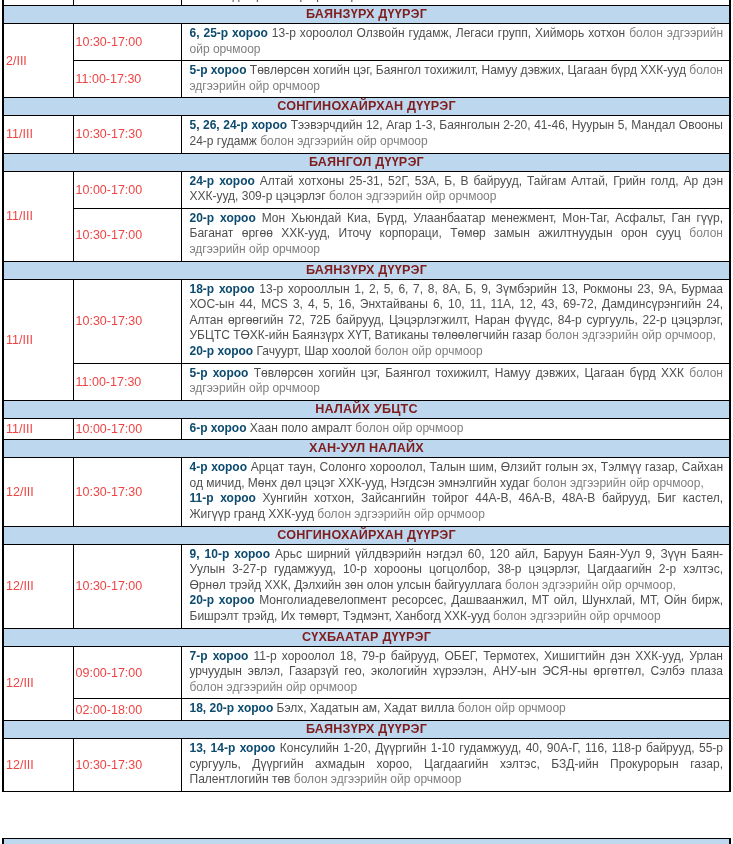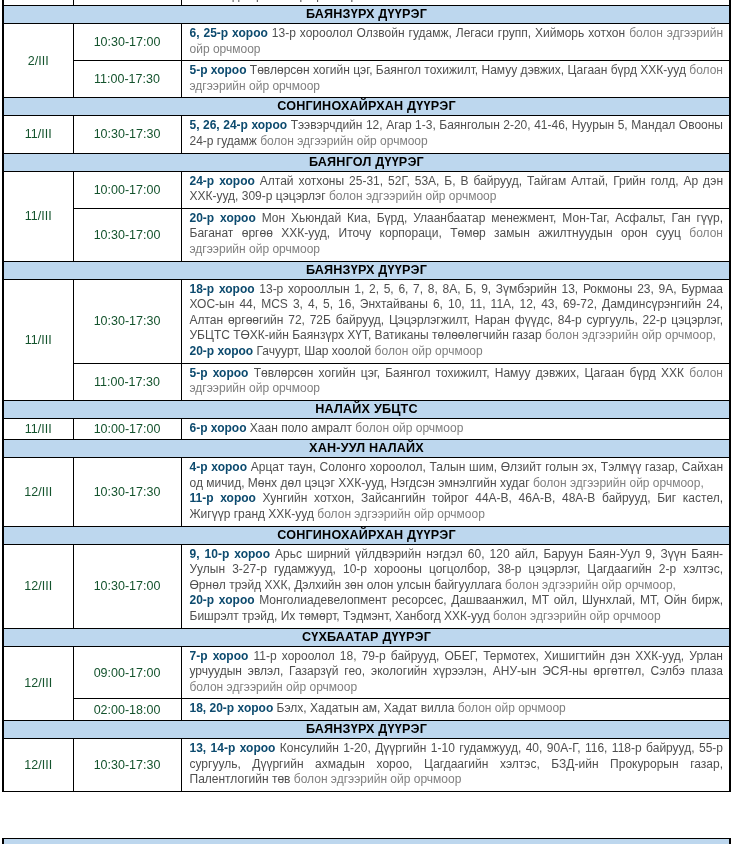--- a/index.html
+++ b/index.html
@@ -24,29 +24,29 @@
   tr.sliver td{border-top:none;height:5px;padding:0;}
   .clip-top{height:5px;overflow:hidden;position:relative;}
   .clip-top span{
     position:absolute;top:-12px;left:8px;right:6px;
     font-size:12px;color:#4f4f4f;white-space:nowrap;
   }
   tr.hdr td{
     background:#bdd7ee;
     text-align:center;
     font-weight:bold;
-    color:#000000;
+    color:#7f1d1d;
     font-size:12.6px;
     padding:1px 2px 2px 2px;
     letter-spacing:.2px;
   }
   td.date-cell, td.time-cell{
-    text-align:center;
+    text-align:left;
     vertical-align:middle;
-    color:#14532d;
+    color:#ef4444;
     font-size:12.5px;
     padding:1px 2px;
   }
   td.desc-cell{
     vertical-align:top;
     padding:2px 6px 3px 8px;
     font-size:12px;
     line-height:15.6px;
     color:#4f4f4f;
     text-align:justify;

